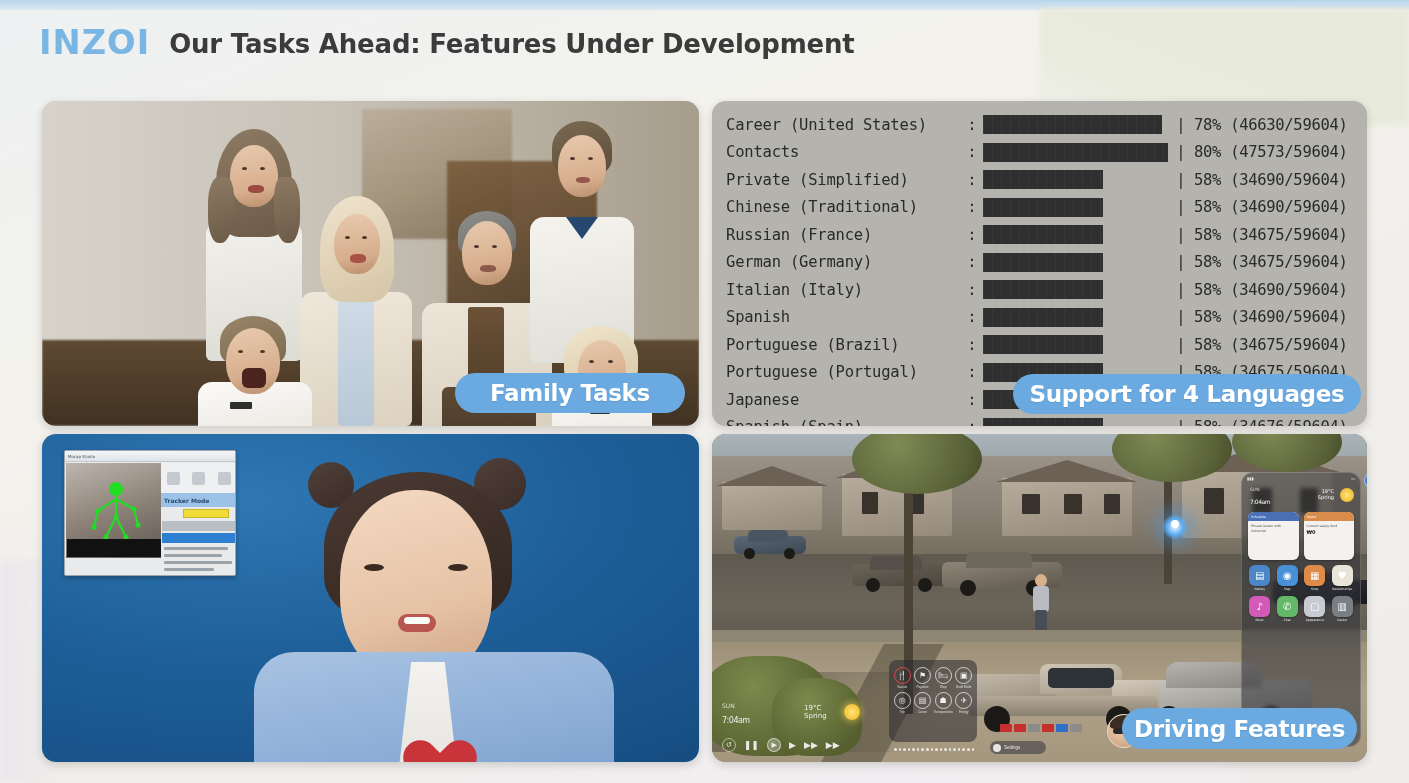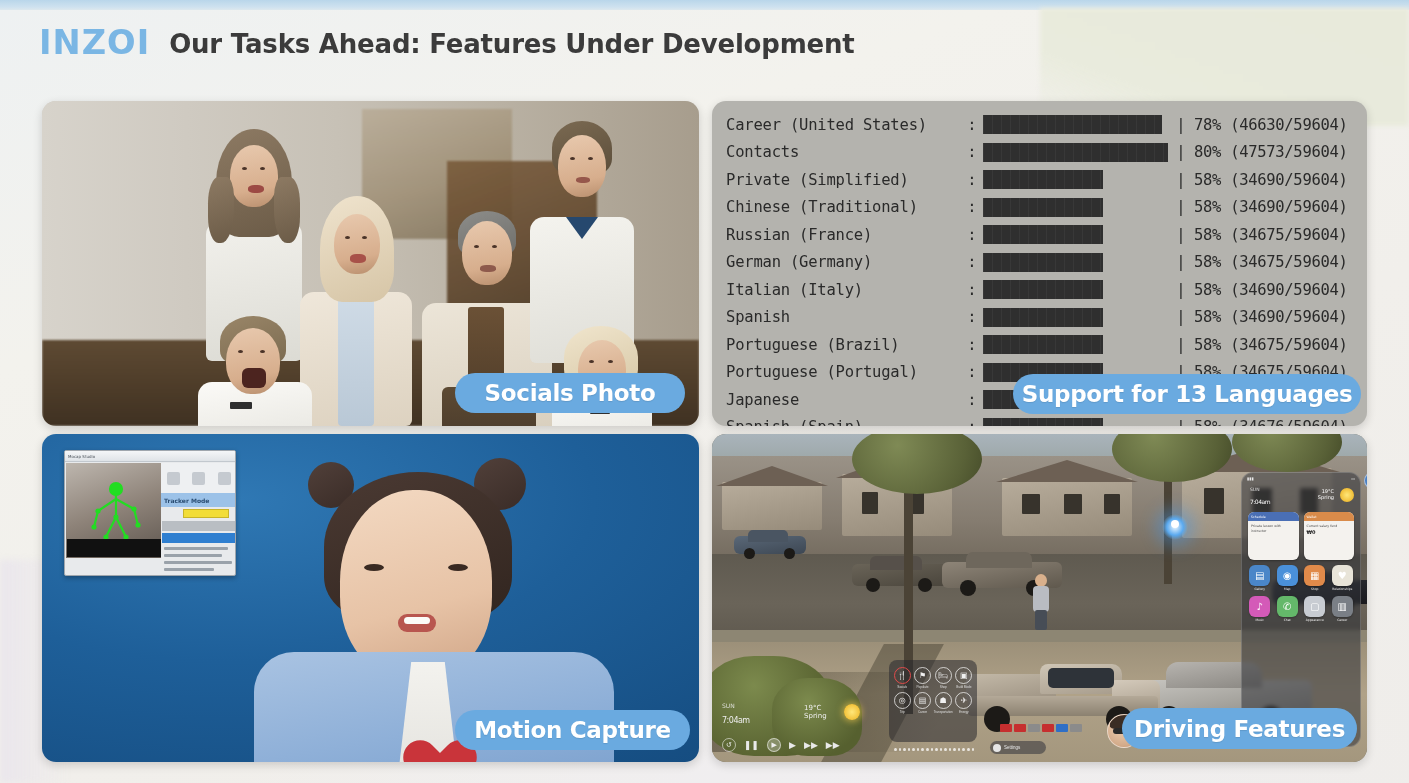--- a/index.html
+++ b/index.html
@@ -556,21 +556,21 @@
     <div class="fp-person" style="left:500px; top:225px; width:120px; height:110px;">
       <div class="fp-body" style="left:10px; top:64px; width:100px; height:58px; background:linear-gradient(170deg,#fbfaf7 0%,#e7e6e0 100%);"></div>
       <div class="fp-hair" style="left:22px; top:0px; width:74px; height:62px; background:linear-gradient(160deg,#f0e5cd 0%,#d8c9a7 100%);"></div>
       <div class="fp-head" style="left:36px; top:14px; width:48px; height:58px;"></div>
       <div class="fp-eye" style="left:47px; top:34px;"></div>
       <div class="fp-eye" style="left:66px; top:34px;"></div>
       <div style="position:absolute; left:54px; top:52px; width:12px; height:7px; background:#a85b4e; border-radius:4px;"></div>
       <div style="position:absolute; left:48px; top:82px; width:20px; height:6px; background:#2f2f2f; border-radius:1px;"></div>
     </div>
   </div>
-  <div class="badge" id="badge-family" style="left:413px; top:272px; width:230px; height:40px; font-size:23px;">Socials Photo</div>
+  <div class="badge" id="badge-family" style="left:413px; top:272px; width:230px; height:40px; font-size:23px;">Family Tasks</div>
 </div>
 
 <div class="panel" id="panel-lang">
   <div id="lang-list">
       <div class="lang-row">
         <div class="lang-name">Career (United States)</div>
         <div class="lang-colon">:</div>
         <div class="lang-bar-track">
           <div class="lang-bar" style="width: 179.091px;"></div>
         </div>
@@ -671,21 +671,21 @@
         <div class="lang-name">Spanish (Spain)</div>
         <div class="lang-colon">:</div>
         <div class="lang-bar-track">
           <div class="lang-bar" style="width: 120px;"></div>
         </div>
         <div class="lang-sep">|</div>
         <div class="lang-stat">58% (34676/59604)</div>
       </div>
     </div>
 </div>
-<div class="badge" id="badge-lang">Support for 13 Languages</div>
+<div class="badge" id="badge-lang">Support for 4 Languages</div>
 
 <div class="panel" id="panel-mocap">
   <div id="mocap-bg"></div>
 
   <div id="mocap-portrait">
     <div class="mc-hairbun" style="left:96px; top:6px; width:46px; height:46px;"></div>
     <div class="mc-hairbun" style="left:262px; top:2px; width:52px; height:52px;"></div>
     <div id="mc-hair"></div>
     <div id="mc-head"></div>
     <div style="position:absolute; left:152px; top:108px; width:20px; height:7px; background:#3a2a22; border-radius:50%;"></div>
@@ -735,21 +735,20 @@
     </div>
     <div id="mw-yellow"></div>
     <div id="mw-grayrow"></div>
     <div id="mw-bluerow"></div>
     <div class="mw-line" style="left:99px; top:96px; width:64px;"></div>
     <div class="mw-line" style="left:99px; top:103px; width:58px;"></div>
     <div class="mw-line" style="left:99px; top:110px; width:68px;"></div>
     <div class="mw-line" style="left:99px; top:117px; width:50px;"></div>
   </div>
 
-  <div class="badge" id="badge-mocap-inner" style="left:413px; top:276px; width:235px; height:40px; font-size:23px;">Motion Capture</div>
 </div>
 
 <div class="panel" id="panel-drive">
   <div id="drive-scene">
     <div id="dr-sky"></div>
     <div id="dr-houses"></div>
 
     <div class="dr-house" style="left:130px; top:40px; width:110px; height:62px;"></div>
     <div class="dr-roof" style="left:124px; top:22px; width:122px; height:22px;"></div>
     <div class="dr-win" style="left:150px; top:58px; width:16px; height:22px;"></div>

